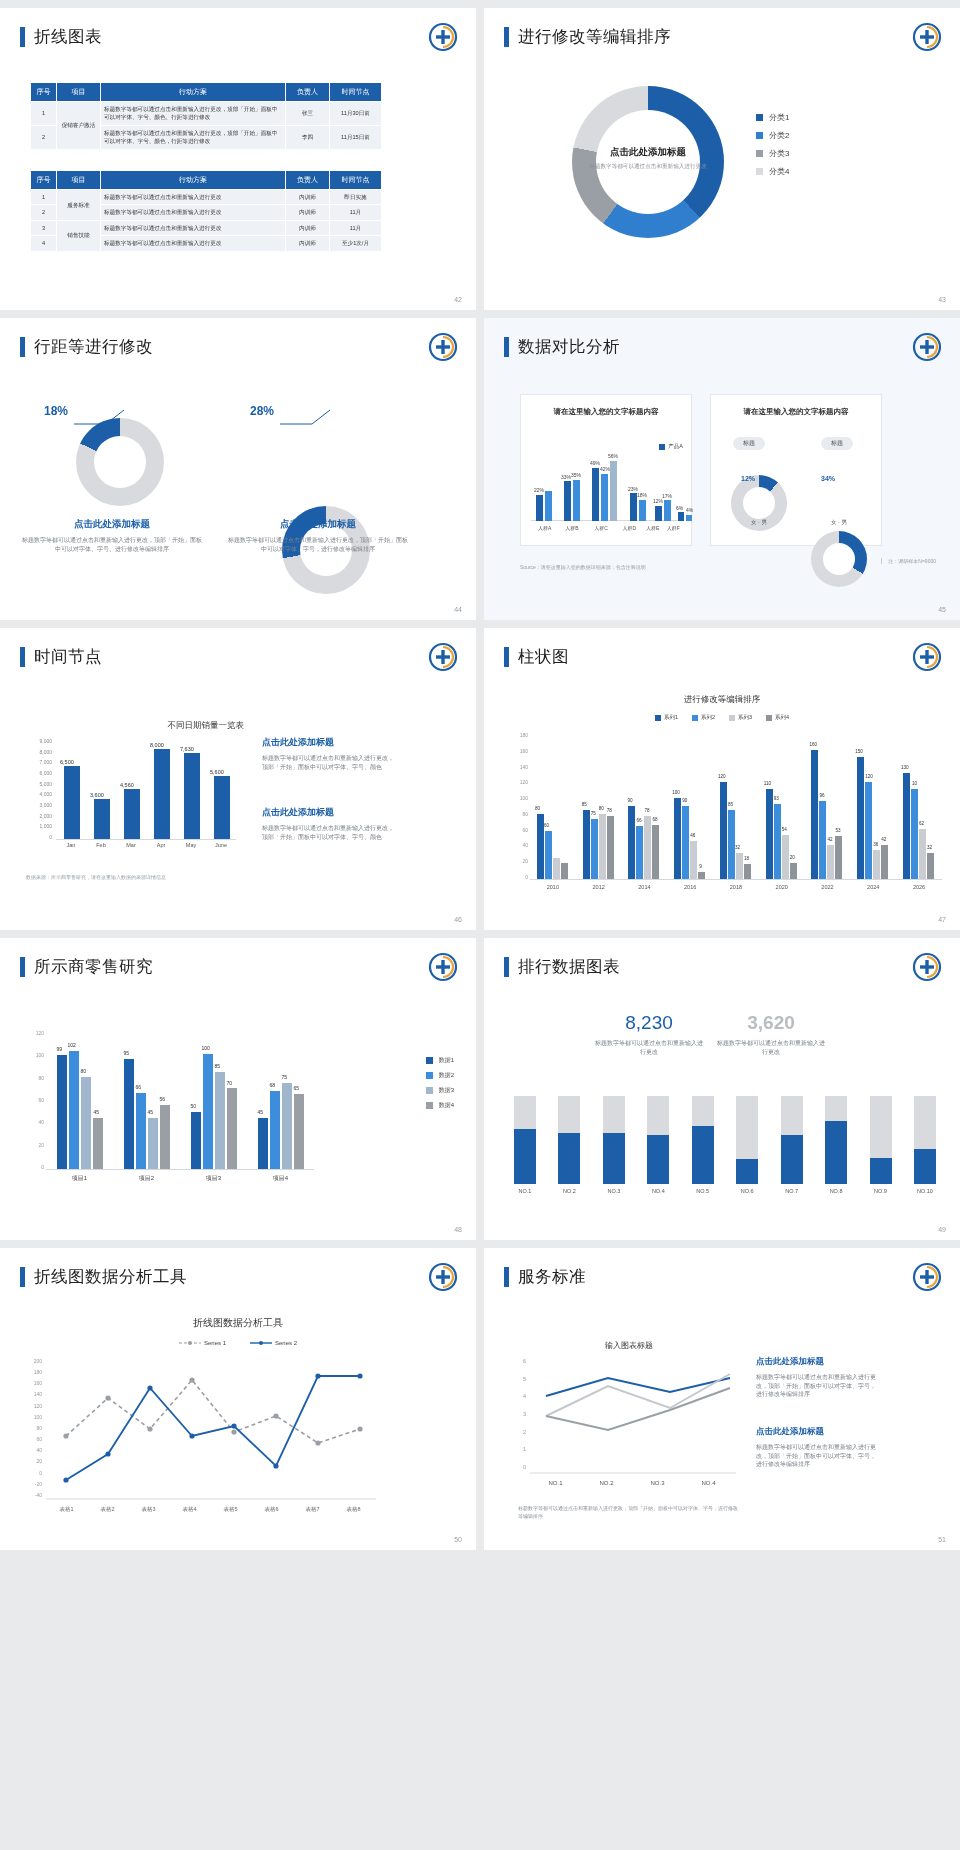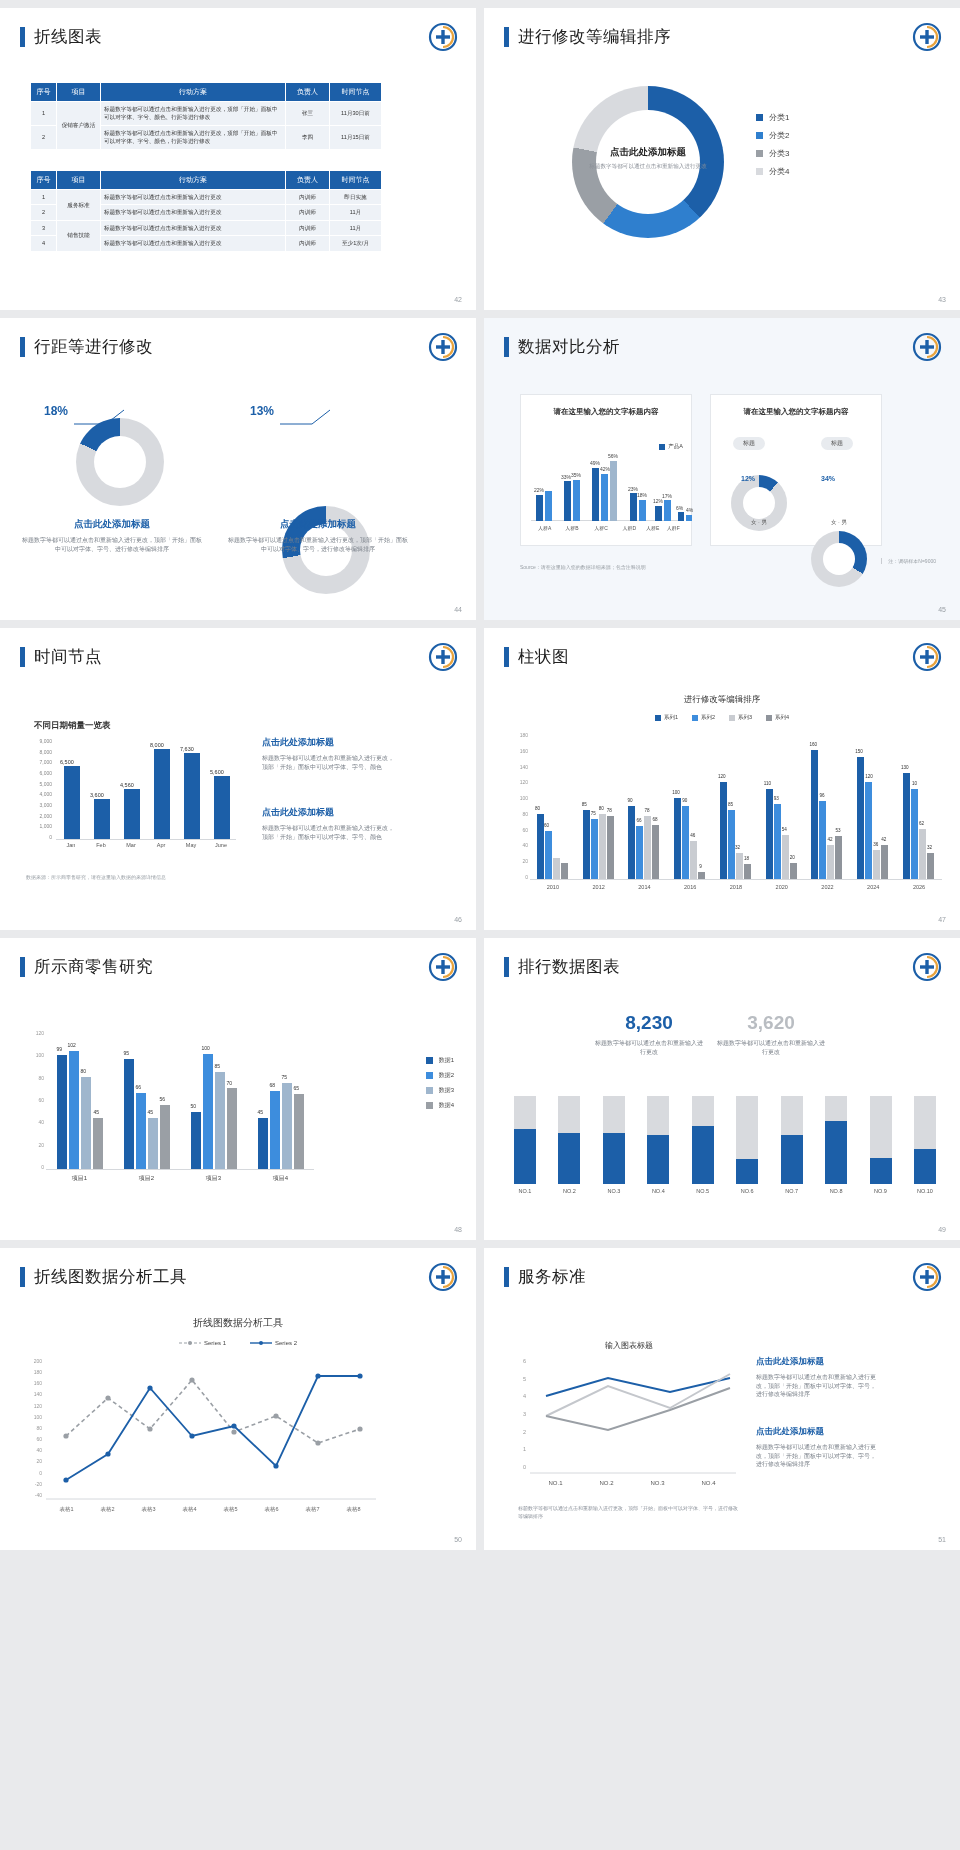--- a/index.html
+++ b/index.html
@@ -285,21 +285,21 @@
     </svg>
     <div style="position:absolute; left:22px; top:200px; width:180px; text-align:center;">
       <div style="font-size:9.5px; font-weight:bold; color:#1c5fa8;">点击此处添加标题</div>
       <div class="tiny" style="margin-top:5px;">标题数字等都可以通过点击和重新输入进行更改，顶部「开始」面板中可以对字体、字号、进行修改等编辑排序</div>
     </div>
 
     <div class="donut" style="left:282px; top:100px; width:88px; height:88px;
                 background: conic-gradient(#d8dade 0deg 259deg, #1c5fa8 259deg 360deg);">
       <div class="hole" style="width:52px;height:52px;"></div>
     </div>
-    <div style="position:absolute; left:250px; top:86px; font-size:12px; font-weight:bold; color:#1c5fa8;">13%</div>
+    <div style="position:absolute; left:250px; top:86px; font-size:12px; font-weight:bold; color:#1c5fa8;">28%</div>
     <svg style="position:absolute; left:278px; top:90px;" width="56" height="26">
       <path d="M2 16 L34 16 L52 2" fill="none" stroke="#1c5fa8" stroke-width="1"></path>
     </svg>
     <div style="position:absolute; left:228px; top:200px; width:180px; text-align:center;">
       <div style="font-size:9.5px; font-weight:bold; color:#1c5fa8;">点击此处添加标题</div>
       <div class="tiny" style="margin-top:5px;">标题数字等都可以通过点击和重新输入进行更改，顶部「开始」面板中可以对字体、字号，进行修改等编辑排序</div>
     </div>
     <div class="pg">44</div>
   </div>
 
@@ -408,21 +408,21 @@
     </div>
     <div class="logo">
       <svg width="30" height="30" viewBox="0 0 30 30">
         <circle cx="15" cy="15" r="13" fill="none" stroke="#1c5fa8" stroke-width="2.2"></circle>
         <path d="M15 5 A10 10 0 0 1 15 25" fill="none" stroke="#e8a33d" stroke-width="2.2"></path>
         <rect x="13.3" y="8" width="3.4" height="14" fill="#1c5fa8"></rect>
         <rect x="8" y="13.3" width="14" height="3.4" fill="#1c5fa8"></rect>
       </svg>
     </div>
 
-    <div style="position:absolute; left:34px; top:92px; width:210px; text-align:left; font-size:8.5px; color:#333;font-weight:bold;">不同日期销量一览表</div>
+    <div style="position:absolute; left:34px; top:92px; width:210px; text-align:right; font-size:8.5px; color:#333;">不同日期销量一览表</div>
 
     <div style="position:absolute; left:24px; top:110px; width:28px; height:102px; font-size:5px; color:#888; display:flex; flex-direction:column; justify-content:space-between; text-align:right;">
       <span>9,000</span>
       <span>8,000</span>
       <span>7,000</span>
       <span>6,000</span>
       <span>5,000</span>
       <span>4,000</span>
       <span>3,000</span>
       <span>2,000</span>
@@ -730,21 +730,21 @@
     <div class="logo">
       <svg width="30" height="30" viewBox="0 0 30 30">
         <circle cx="15" cy="15" r="13" fill="none" stroke="#1c5fa8" stroke-width="2.2"></circle>
         <path d="M15 5 A10 10 0 0 1 15 25" fill="none" stroke="#e8a33d" stroke-width="2.2"></path>
         <rect x="13.3" y="8" width="3.4" height="14" fill="#1c5fa8"></rect>
         <rect x="8" y="13.3" width="14" height="3.4" fill="#1c5fa8"></rect>
       </svg>
     </div>
 
     <div style="position:absolute; left:110px; top:74px; width:110px; text-align:center;">
-      <div style="font-size:19px; font-weight:bold; color:#1c5fa8;">8,230</div>
+      <div style="font-size:19px; font-weight:normal; color:#1c5fa8;">8,230</div>
       <div class="tiny" style="margin-top:5px;">标题数字等都可以通过点击和重新输入进行更改</div>
     </div>
     <div style="position:absolute; left:232px; top:74px; width:110px; text-align:center;">
       <div style="font-size:19px; font-weight:bold; color:#b9bdc2;">3,620</div>
       <div class="tiny" style="margin-top:5px;">标题数字等都可以通过点击和重新输入进行更改</div>
     </div>
 
     <div style="position:absolute; left:30px; right:24px; top:158px; height:88px; display:flex; align-items:flex-end; justify-content:space-between;">
       <div style="position:relative; width:22px; height:100%; background:#d8dade;">
           <div class="bar" style="left:0; width:100%; height:62%; background:#1c5fa8;"></div>

